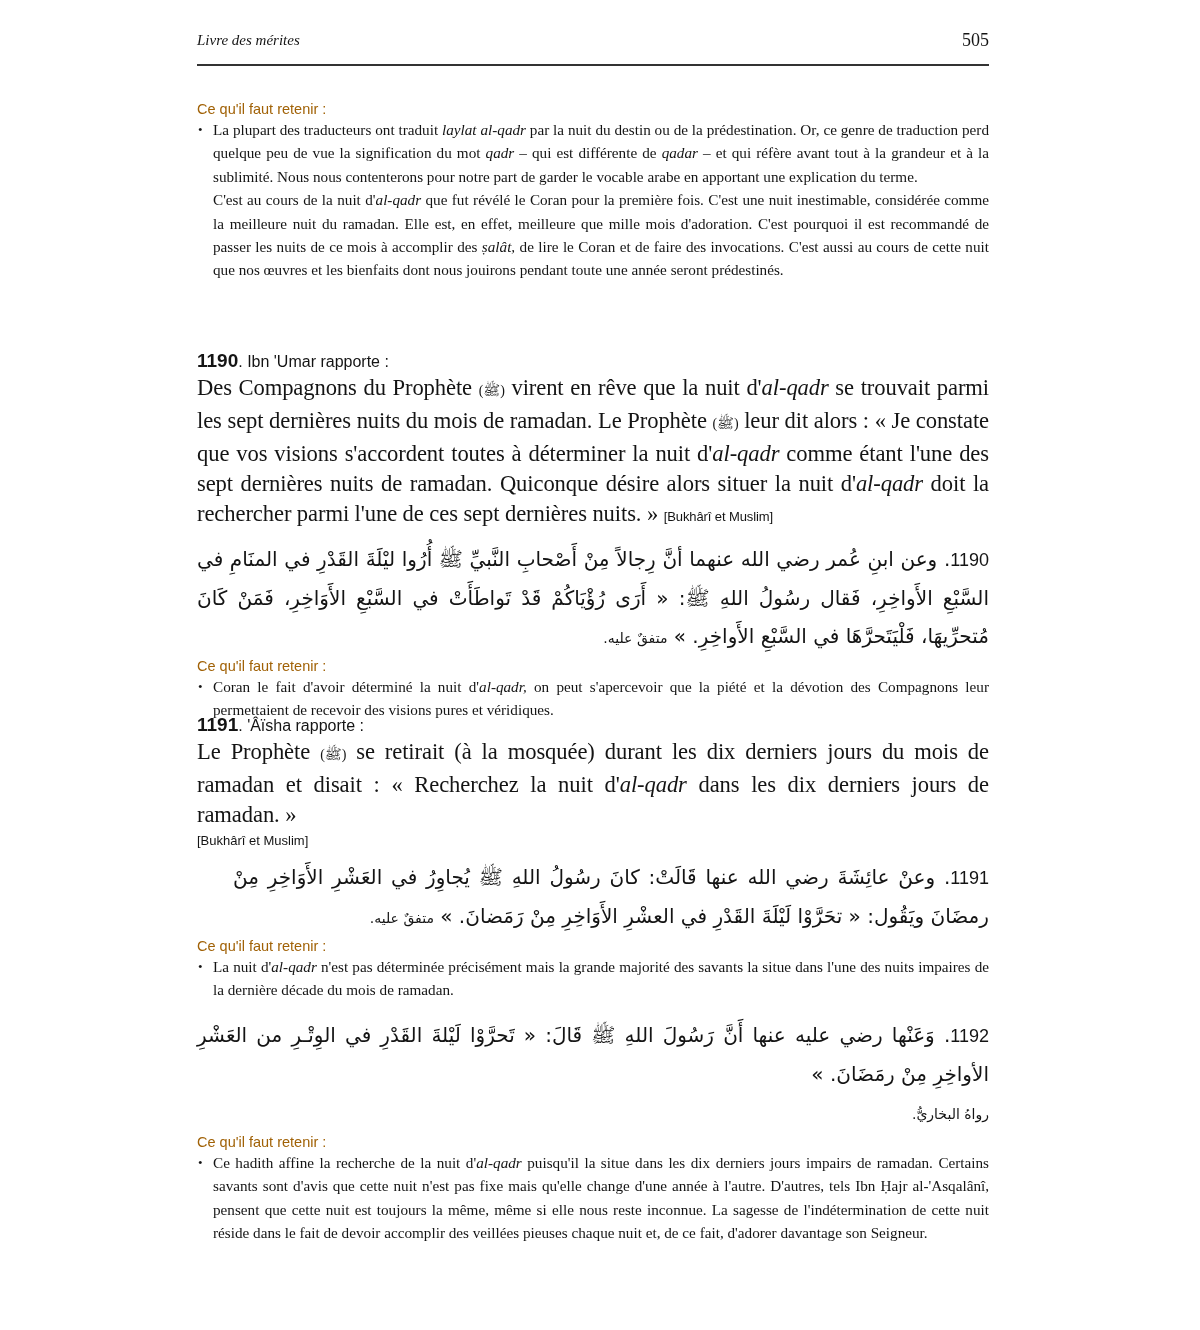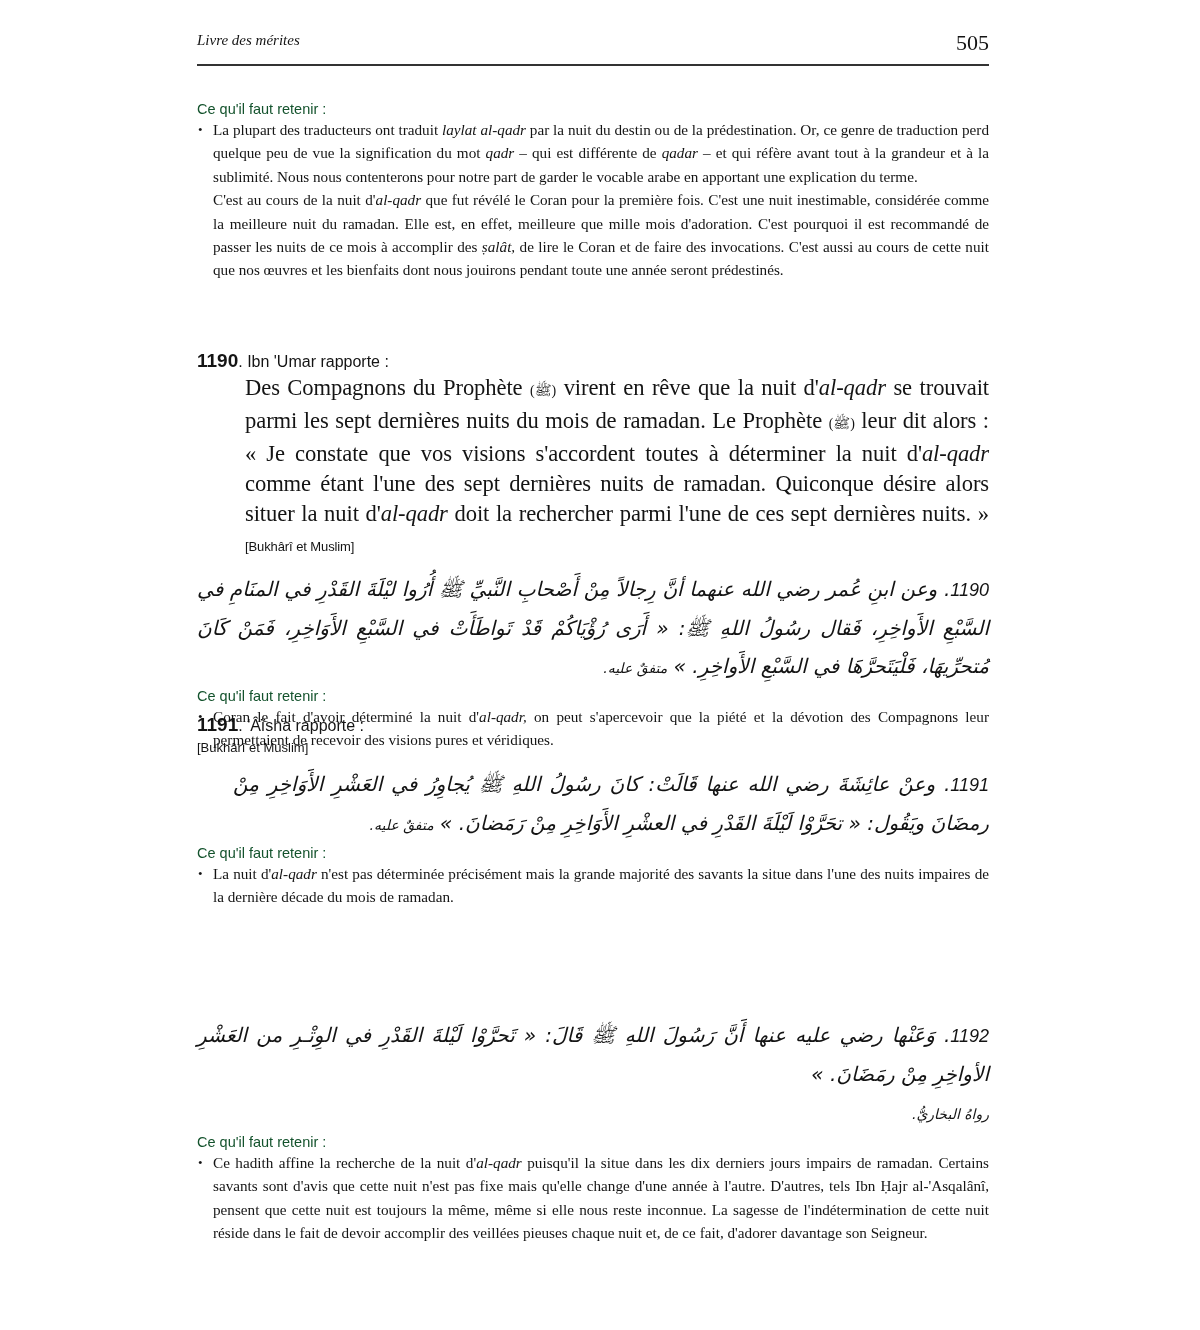--- a/index.html
+++ b/index.html
@@ -1,36 +1,36 @@
 <!DOCTYPE html>
 <html><head>
 <meta charset="utf-8">
 <style>
   html, body { margin: 0; padding: 0; background: #ffffff; }
   body { width: 1200px; height: 1330px; position: relative; overflow: hidden; color: #141414; }
   .page { position: absolute; left: 197px; top: 0; width: 792px; }
 
   .running-head { position: absolute; top: 30px; left: 0; width: 792px; height: 30px; }
   .running-title { position: absolute; left: 0; top: 2px; font-style: italic; font-size: 15px; font-family: "Liberation Serif", serif; }
-  .page-number { position: absolute; right: 0; top: 0; font-size: 22px; font-family: "Liberation Serif", serif; }
+  .page-number { position: absolute; right: 0; top: 0; font-size: 18px; font-family: "Liberation Serif", serif; }
   .rule { position: absolute; top: 64px; left: 0; width: 792px; height: 0; border-top: 2px solid #333; }
 
   .block { position: absolute; left: 0; width: 792px; }
-  .retain-label { font-family: "Liberation Sans", sans-serif; font-size: 14.5px; line-height: 18px; color: #14532d; }
+  .retain-label { font-family: "Liberation Sans", sans-serif; font-size: 14.5px; line-height: 18px; color: #a16207; }
   .note { font-family: "Liberation Serif", serif; font-size: 15.2px; line-height: 23.4px; padding-left: 16px; position: relative; text-align: justify; }
   .note .bullet { position: absolute; left: 1px; top: 0; font-size: 13px; }
   .note p { margin: 0; }
 
   .hadith-head { font-family: "Liberation Sans", sans-serif; font-size: 16px; line-height: 22px; }
   .hadith-num { font-weight: bold; font-size: 19px; }
-  .hadith-text { font-family: "Liberation Serif", serif; font-size: 22.6px; line-height: 30px; text-align: justify; letter-spacing: -0.1px; margin-left: 48px; }
+  .hadith-text { font-family: "Liberation Serif", serif; font-size: 22.6px; line-height: 30px; text-align: justify; letter-spacing: -0.1px; }
   .source { font-family: "Liberation Sans", sans-serif; font-size: 13px; }
   .saw { font-size: 14px; }
 
-  .arabic { font-family: "DejaVu Sans", sans-serif; direction: rtl; text-align: justify; font-size: 20px; line-height: 38px; font-style: italic; }
+  .arabic { font-family: "DejaVu Sans", sans-serif; direction: rtl; text-align: justify; font-size: 20px; line-height: 38px; }
   .arabic .num { direction: ltr; unicode-bidi: embed; font-family: "Liberation Sans", sans-serif; font-size: 18px; }
   .arabic .small { font-size: 14px; }
 </style>
 </head>
 <body>
 
 <div class="page">
 
   <div class="running-head">
     <span class="running-title">Livre des mérites</span>
@@ -53,20 +53,21 @@
     <div class="arabic" style="margin-top:8px;"><span class="num">1190</span><span>. وعن ابنِ عُمر رضي الله عنهما أنَّ رِجالاً مِنْ أَصْحابِ النَّبيِّ ﷺ أُرُوا ليْلَةَ القَدْرِ في المنَامِ في السَّبْعِ الأَواخِرِ، فَقال رسُولُ اللهِ ﷺ: « أَرَى رُؤْيَاكُمْ قَدْ تَواطَأَتْ في السَّبْعِ الأَوَاخِرِ، فَمَنْ كَانَ مُتحرِّيهَا، فَلْيَتَحرَّهَا في السَّبْعِ الأَواخِرِ. » </span><span class="small">متفقٌ عليه.</span></div>
     <div class="retain-label">Ce qu'il faut retenir :</div>
     <div class="note">
       <span class="bullet">•</span>
       <p><span>Coran le fait d'avoir déterminé la nuit d'</span><i>al-qadr,</i><span> on peut s'apercevoir que la piété et la dévotion des Compagnons leur permettaient de recevoir des visions pures et véridiques.</span></p>
     </div>
   </div>
 
   <div class="block" style="top:714px;">
     <div class="hadith-head"><span class="hadith-num">1191</span><span>. 'Âïsha rapporte :</span></div>
+    <div class="hadith-text"><span>Le Prophète </span><span class="saw">(ﷺ)</span><span> se retirait (à la mosquée) durant les dix derniers jours du mois de ramadan et disait : « Recherchez la nuit d'</span><i>al-qadr</i><span> dans les dix derniers jours de ramadan. »</span></div>
     <div class="source" style="line-height:22px;">[Bukhârî et Muslim]</div>
     <div class="arabic" style="margin-top:6px;margin-left:36px;"><span class="num">1191</span><span>. وعنْ عائِشَةَ رضي الله عنها قَالَتْ: كانَ رسُولُ اللهِ ﷺ يُجاوِرُ في العَشْرِ الأَوَاخِرِ مِنْ رمضَانَ ويَقُول: « تحَرَّوْا لَيْلَةَ القَدْرِ في العشْرِ الأَوَاخِرِ مِنْ رَمَضانَ. » </span><span class="small">متفقٌ عليه.</span></div>
     <div class="retain-label">Ce qu'il faut retenir :</div>
     <div class="note">
       <span class="bullet">•</span>
       <p><span>La nuit d'</span><i>al-qadr</i><span> n'est pas déterminée précisément mais la grande majorité des savants la situe dans l'une des nuits impaires de la dernière décade du mois de ramadan.</span></p>
     </div>
   </div>
 
   <div class="block" style="top:1008px;">

